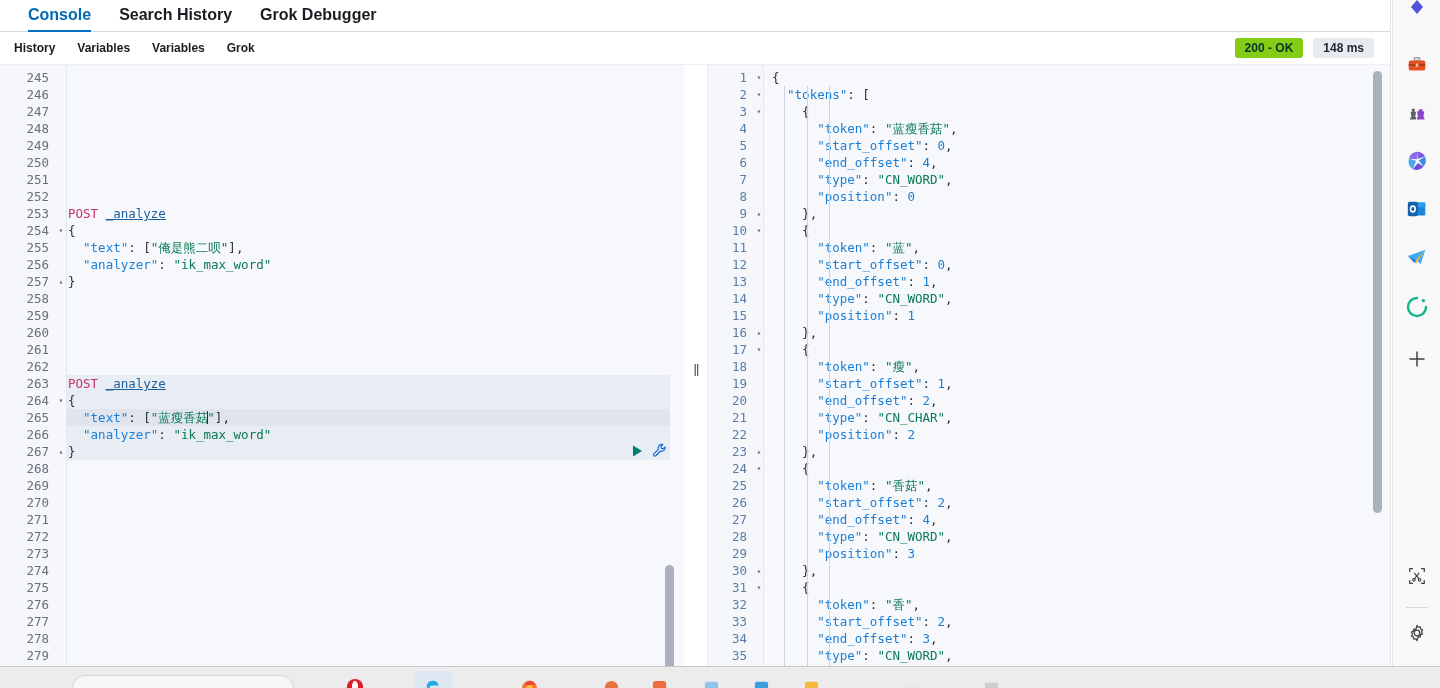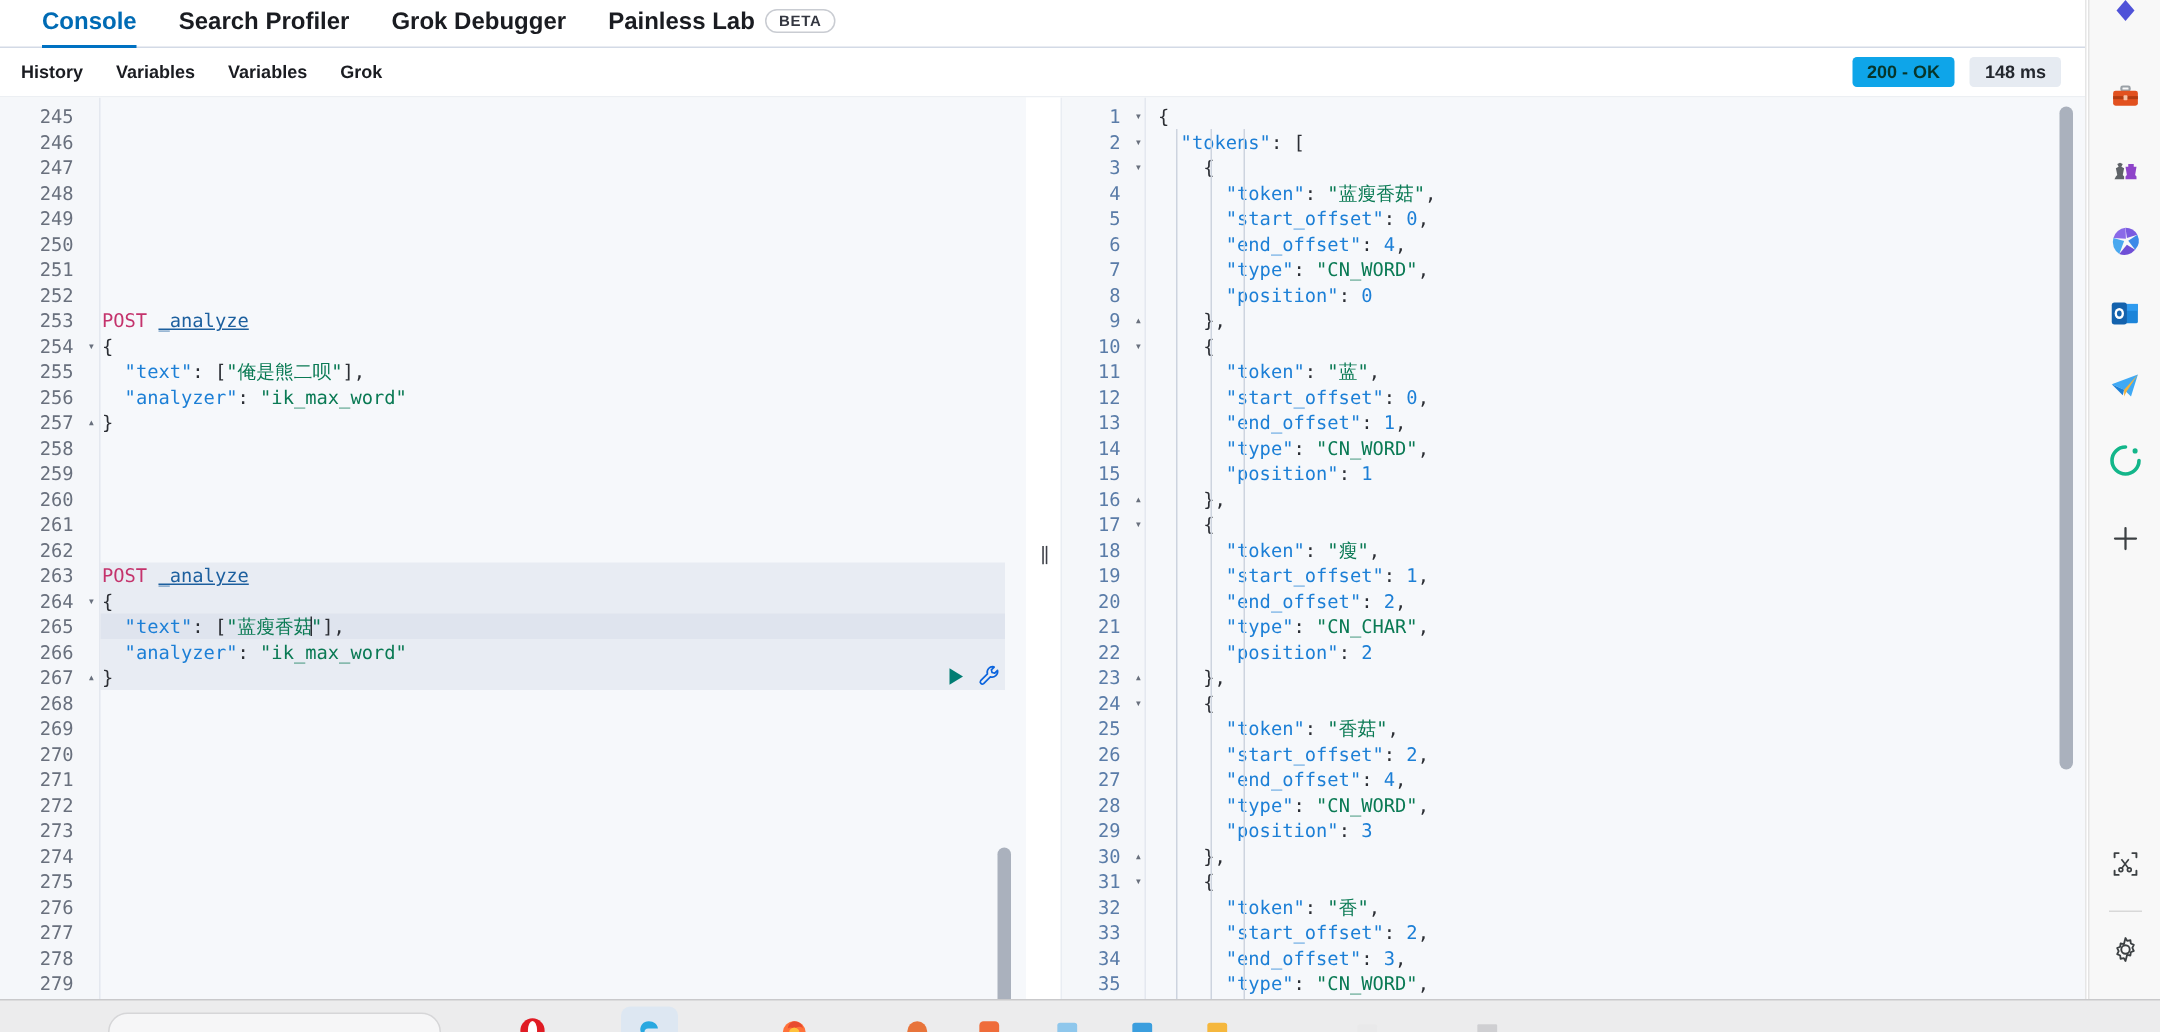--- a/index.html
+++ b/index.html
@@ -94,21 +94,21 @@
     margin-right: 22px; cursor: pointer; white-space: nowrap;
   }
   .subspacer { flex: 1; }
   .pill {
     font-size: 12px; font-weight: bold;
     border-radius: 3px;
     padding: 3px 10px 3px 10px;
     margin-left: 10px;
     white-space: nowrap;
   }
-  .pill.status { background: #0ea5e9; color: #07362a; }
+  .pill.status { background: #84cc16; color: #07362a; }
   .pill.time { background: #e6ebf2; color: #24282f; }
 
   
   .editors { flex: 1; display: flex; position: relative; min-height: 0; }
 
   .pane { position: relative; overflow: hidden; height: 100%; }
   .pane-left  { width: 684px; background: #f5f7fa; }
   .splitter   { width: 24px; background: #ffffff; position: relative;
                 display: flex; align-items: center; justify-content: center;
                 cursor: col-resize; }
@@ -235,23 +235,22 @@
 </style>
 </head>
 <body>
 
 <div id="app">
 
   <div class="page">
 
     <div class="tabbar" id="tabbar">
         <div class="tab active"><span>Console</span></div>
-        <div class="tab"><span>Search Profiler</span></div>
+        <div class="tab"><span>Search History</span></div>
         <div class="tab"><span>Grok Debugger</span></div>
-        <div class="tab"><span>Painless Lab</span><span class="beta">BETA</span></div>
       </div>
 
     <div class="subbar">
       <div id="subitems" style="display:flex;align-items:flex-start;">
           <div class="subitem">History</div>
           <div class="subitem">Variables</div>
           <div class="subitem">Variables</div>
           <div class="subitem">Grok</div>
         </div>
       <div class="subspacer"></div>

